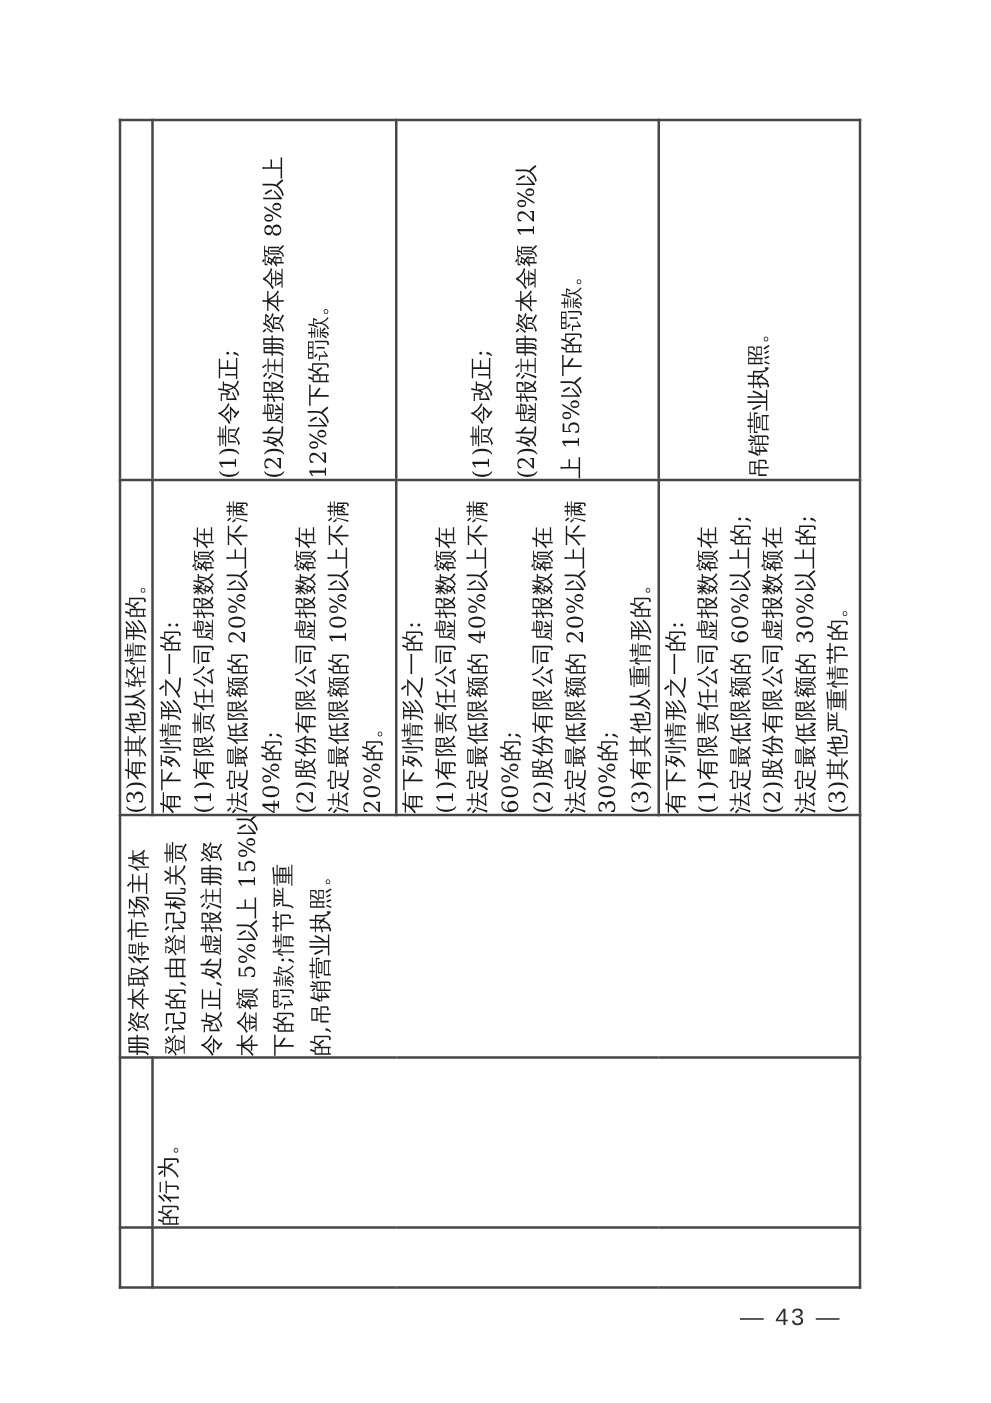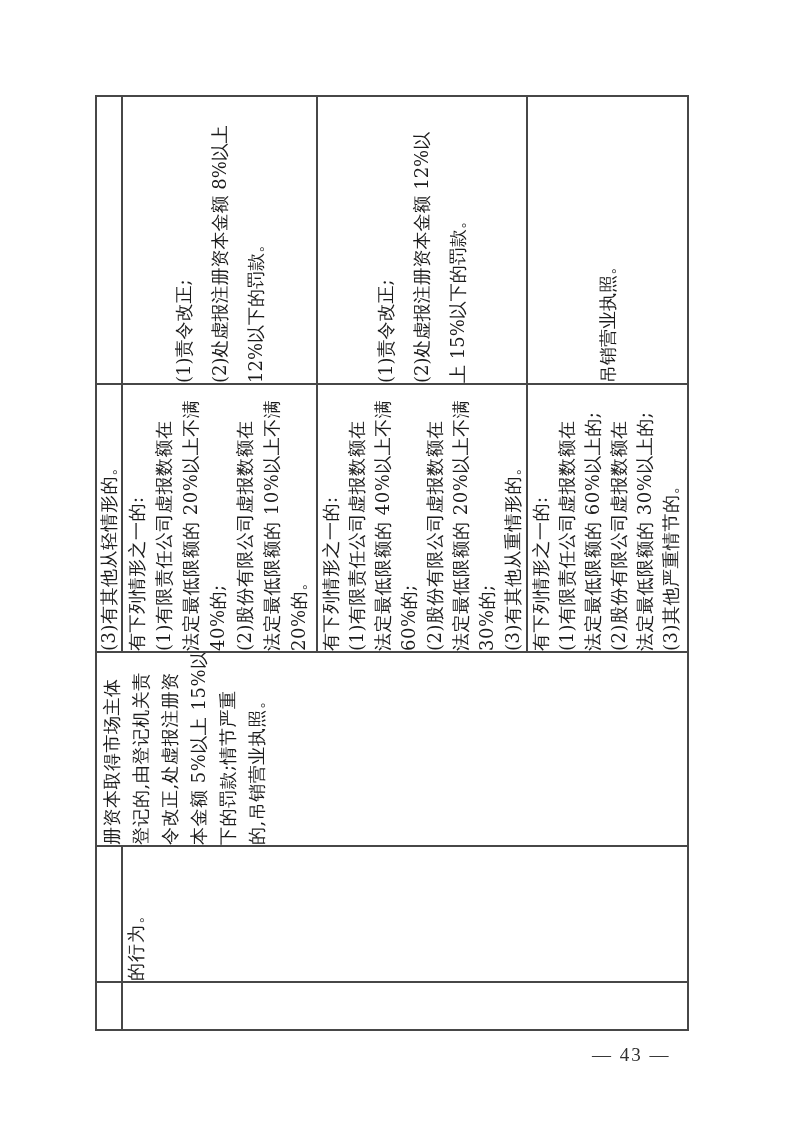--- a/index.html
+++ b/index.html
@@ -80,21 +80,21 @@
     letter-spacing: 0px;
     line-height: 36px;
   }
   .page-number {
     position: absolute;
     left: 592px;
     top: 1044px;
     font-size: 19px;
     letter-spacing: 2px;
     color: #2f2f2f;
-    font-family: Liberation Serif, serif;
+    font-family: Liberation Sans, sans-serif;
   }
 </style>
 </head>
 <body>
 
 <div class="page">
 
   <div class="rotated-wrap">
     <table class="grid">
       <colgroup>

